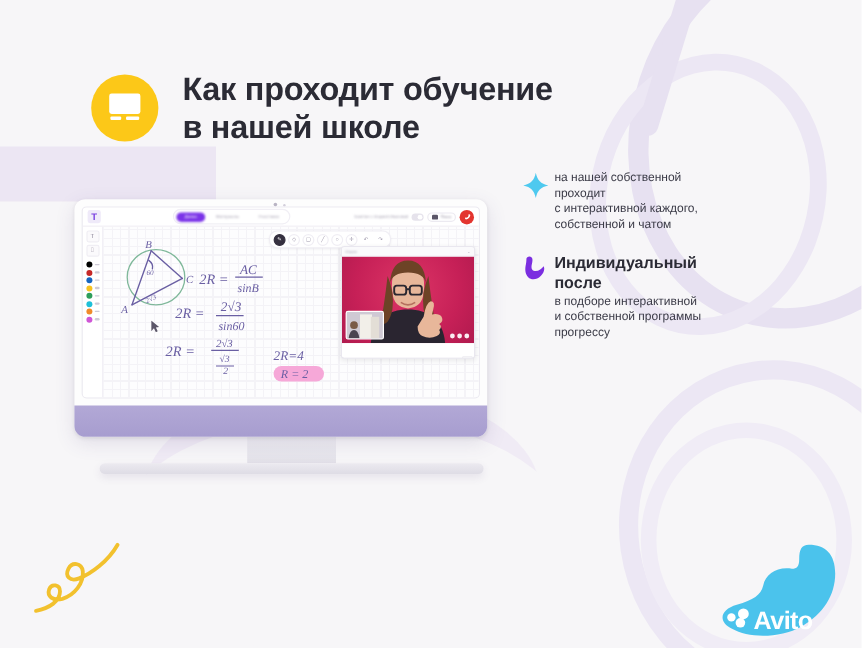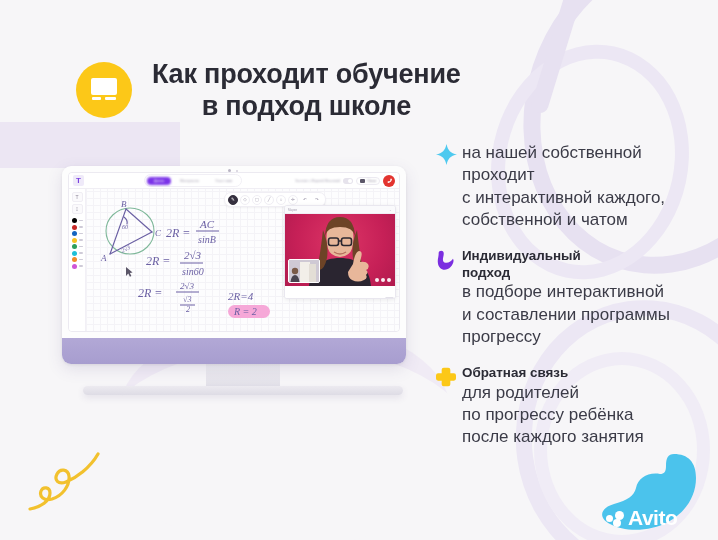--- a/index.html
+++ b/index.html
@@ -115,21 +115,21 @@
     width: 11px; height: 2.5px; background: #fff; border-radius: 1px;
   }
   .head-title {
     margin-left: 20px;
     font-size: 27px;
     font-weight: bold;
     color: #2b2b35;
     line-height: 1.19;
     letter-spacing: -0.2px;
   }
-  .head-title div { white-space: nowrap; text-align: center; }
+  .head-title div { white-space: nowrap; }
 
   
   .monitor-wrap { position: absolute; left: 62px; top: 166px; width: 362px; }
   .monitor-body {
     position: relative;
     width: 344px;
     border-radius: 9px;
     background: #fdfdfd;
     box-shadow: 0 5px 16px rgba(80,60,120,.13), 0 1px 3px rgba(0,0,0,.07);
     padding: 6px 6px 0 6px;
@@ -327,31 +327,31 @@
   
   .bullets { position: absolute; left: 436px; top: 142px; width: 268px; }
   .bullet { display: flex; margin-bottom: 17px; }
   .b-ico { width: 26px; flex: 0 0 26px; padding-top: 2px; }
   .b-txt { flex: 1; }
   .b-head {
     font-size: 13.4px; font-weight: bold; color: #2b2b35;
     line-height: 1.24;
   }
   .b-sub {
-    font-size: 17px; color: #3b3b47;
+    font-size: 10px; color: #3b3b47;
     line-height: 1.31;
   }
   .b-sub div, .b-head div { white-space: nowrap; }
 
   
   .squiggle { position: absolute; left: 24px; top: 452px; }
   .blob-wrap { position: absolute; right: 0px; bottom: 0px; width: 128px; height: 88px; }
   .avito-mark {
     position: absolute; left: 16px; bottom: 12px;
-    display: flex; align-items: flex-end; gap: 3px;
+    display: flex; align-items: flex-start; gap: 3px;
   }
   .avito-dots { position: relative; width: 19px; height: 17px; }
   .avito-dots i { position: absolute; border-radius: 50%; background: #fff; display: block; }
   .ad1 { width: 9px; height: 9px; left: 9px; top: 0; }
   .ad2 { width: 7px; height: 7px; left: 0; top: 4px; }
   .ad3 { width: 8px; height: 8px; left: 7px; top: 8px; }
   .avito-text {
     font-size: 21px; font-weight: bold; color: #fff;
     letter-spacing: -0.5px;
     line-height: 1;
@@ -377,21 +377,21 @@
   <div class="header">
     <div class="head-badge">
       <div class="monitor-ico">
         <div class="scr"></div>
           <div class="base1"></div>
           <div class="base2"></div>
       </div>
     </div>
     <div class="head-title">
       <div>Как проходит обучение</div>
-      <div>в подход школе</div>
+      <div>в нашей школе</div>
     </div>
   </div>
 
   <div class="monitor-wrap">
     <div class="monitor-body">
       <div class="cam-dot"></div>
       <div class="cam-dot2"></div>
 
       <div class="screen">
 
@@ -588,47 +588,30 @@
 
     <div class="bullet">
       <div class="b-ico">
         <svg width="20" height="22" viewBox="0 0 20 24">
           <path d="M2 3 C2 1 5 0 6.6 1.4 C8 2.7 7.6 5 7 7.6 C6.2 11 6.6 13.6 9.6 14 C13 14.4 16 12 17.6 9.6 C19 11.6 18 15.6 15 18.6 C11.6 22 6.6 22.6 3.6 19.6 C0.6 16.6 0.6 11.6 1.6 7.6 C2 5.6 2 4 2 3 Z" fill="#7b2ee0"></path>
         </svg>
       </div>
       <div class="b-txt">
         <div class="b-head">
           <div>Индивидуальный</div>
-          <div>подход</div>
+          <div>после</div>
         </div>
         <div class="b-sub">
           <div>в подборе интерактивной</div>
-          <div>и составлении программы</div>
+          <div>и собственной программы</div>
           <div>прогрессу</div>
         </div>
       </div>
     </div>
 
-    <div class="bullet">
-      <div class="b-ico">
-        <svg width="20" height="20" viewBox="0 0 24 24">
-          <path d="M9.3 0.8 h5.4 a2.5 2.5 0 0 1 2.5 2.5 v4.3 h4.3 a2.5 2.5 0 0 1 2.5 2.5 v3.8 a2.5 2.5 0 0 1 -2.5 2.5 h-4.3 v4.3 a2.5 2.5 0 0 1 -2.5 2.5 h-5.4 a2.5 2.5 0 0 1 -2.5 -2.5 v-4.3 h-4.3 a2.5 2.5 0 0 1 -2.5 -2.5 v-3.8 a2.5 2.5 0 0 1 2.5 -2.5 h4.3 v-4.3 a2.5 2.5 0 0 1 2.5 -2.5 z" fill="#fcc818"></path>
-        </svg>
-      </div>
-      <div class="b-txt">
-        <div class="b-head">
-          <div>Обратная связь</div>
-        </div>
-        <div class="b-sub">
-          <div>для родителей</div>
-          <div>по прогрессу ребёнка</div>
-          <div>после каждого занятия</div>
-        </div>
-      </div>
-    </div>
   </div>
 
   <svg class="squiggle" width="78" height="62" viewBox="0 0 78 62">
     <path d="M74 2 C66 16 52 26 42 30 C34 33 30 28 33 22 C36 16 44 17 45 24 C46 34 38 44 28 47 C20 49 15 45 17 39 C19 34 26 35 26 41 C26 49 17 55 6 57" fill="none" stroke="#f2c12e" stroke-width="3.2" stroke-linecap="round"></path>
   </svg>
 
   <div class="blob-wrap">
     <svg width="128" height="88" viewBox="0 0 128 88">
       <path d="M84 2 C98 2 106 10 106 26 C106 44 96 60 78 70 C60 80 34 80 20 72 C8 66 10 56 24 52 C38 48 44 44 46 36 C48 26 58 20 70 22 C74 22 76 20 76 14 C76 6 78 2 84 2 Z" fill="#4bc3ec"></path>
     </svg>

